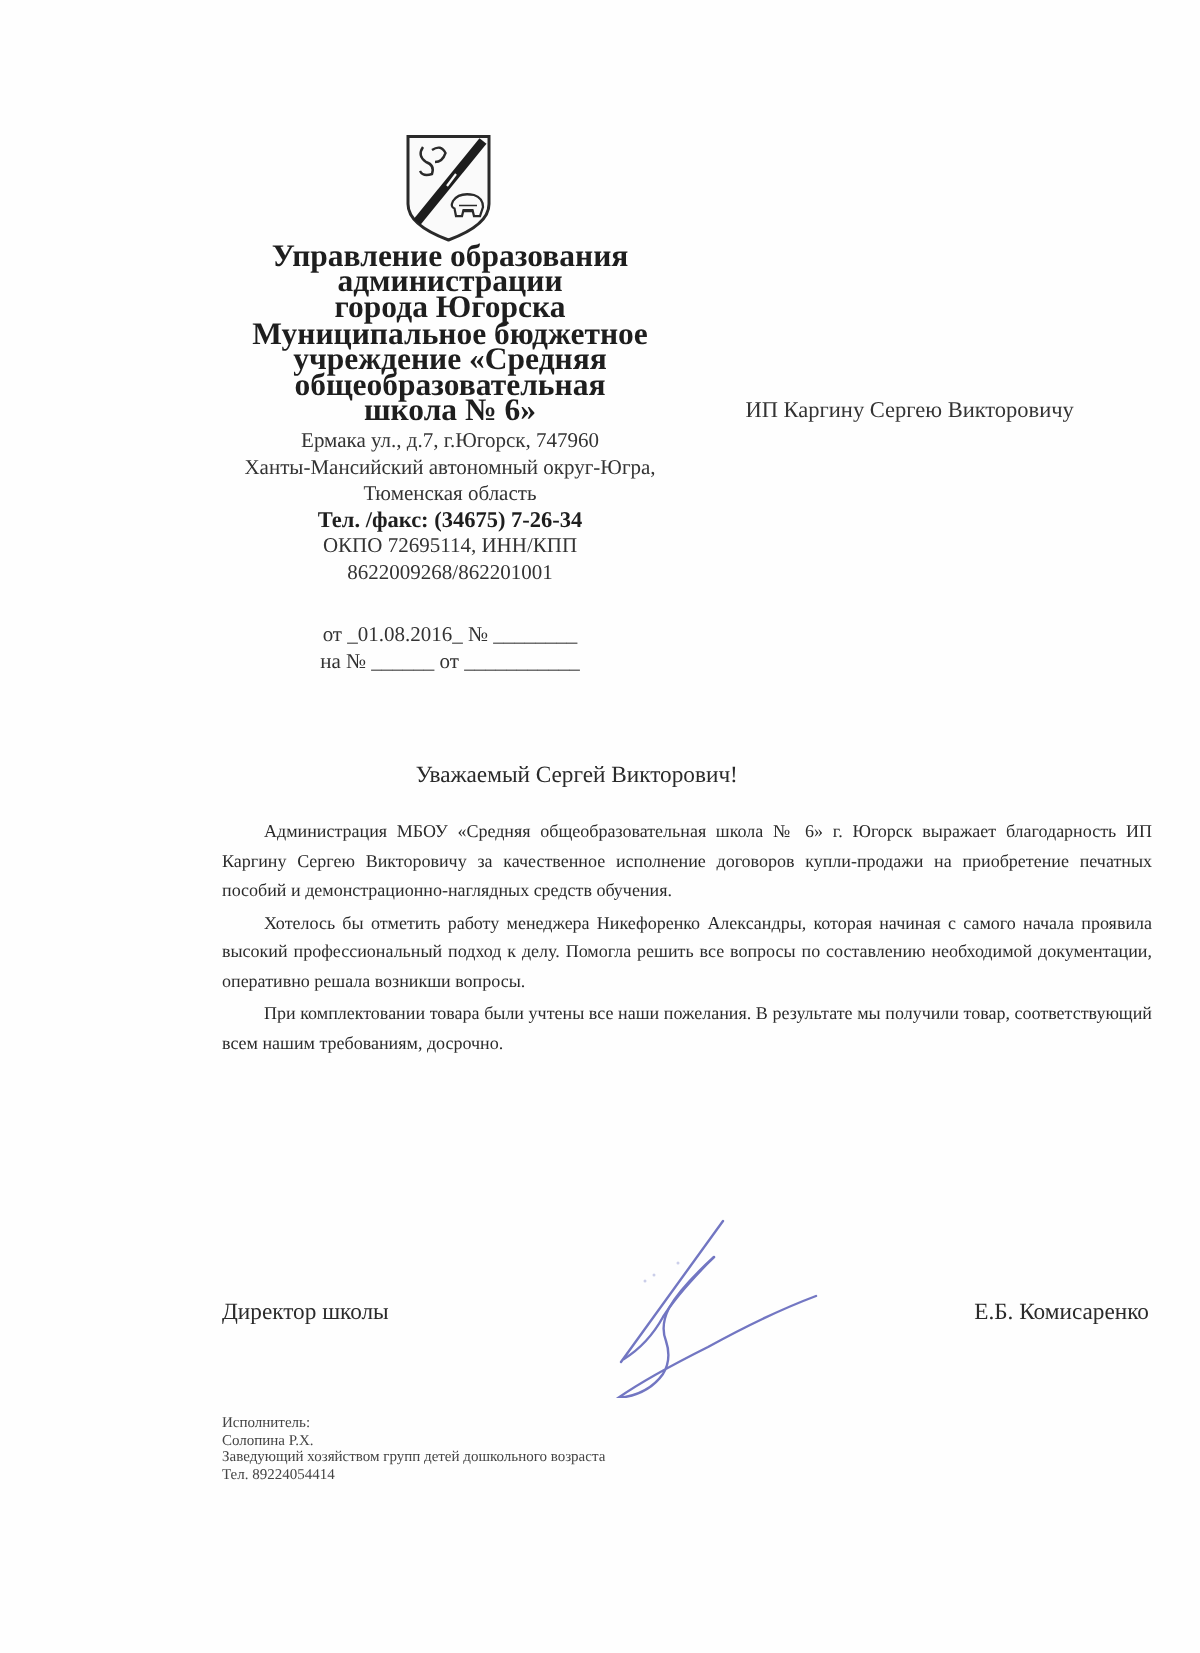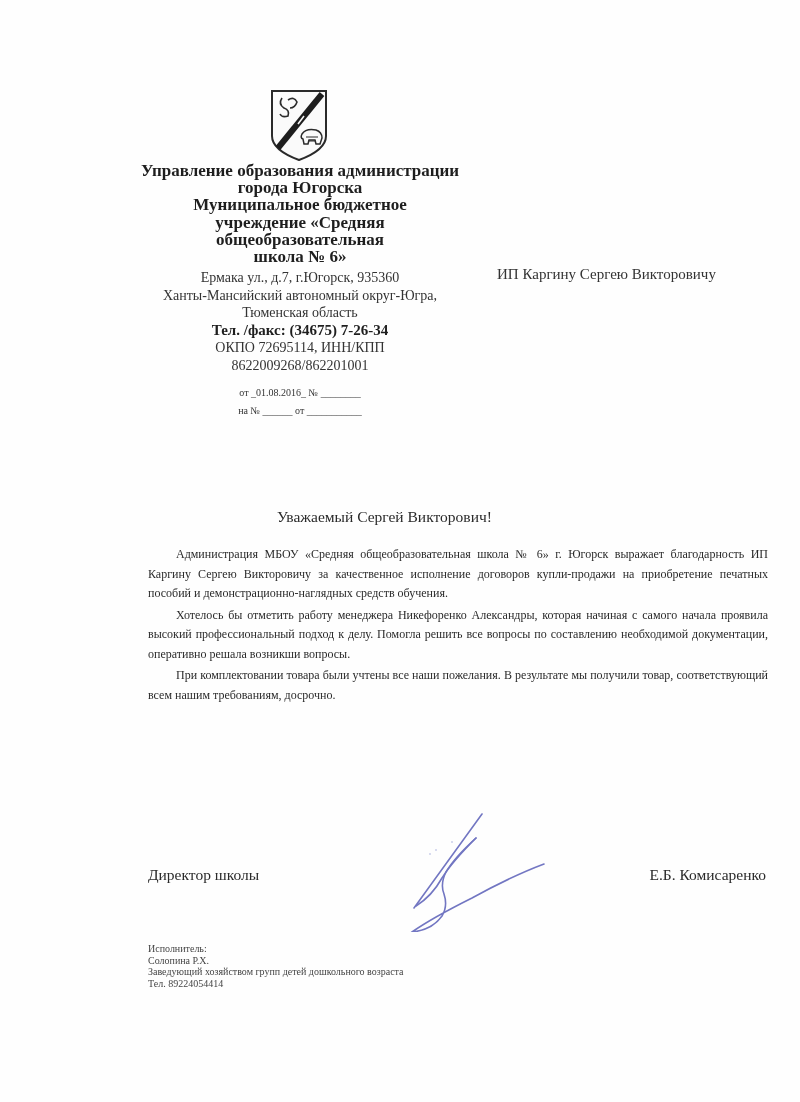--- a/index.html
+++ b/index.html
@@ -32,35 +32,35 @@
     
     .letterhead {
       position: absolute;
       left: 130px;
       top: 162px;
       width: 340px;
       text-align: center;
     }
     .lh-bold {
       font-weight: bold;
-      font-size: 17px;
+      font-size: 21px;
       line-height: 17.2px;
       color: #1e1e1e;
     }
     .lh-normal {
       font-size: 14px;
       line-height: 17.5px;
       color: #333;
     }
     .lh-gap { height: 4px; }
     .lh-ref {
-      font-size: 10px;
+      font-size: 14px;
       line-height: 17.5px;
       color: #333;
-      margin-top: 10px;
+      margin-top: 24px;
     }
     .lh-ref .line { display: block; }
     
     .addressee {
       position: absolute;
       left: 497px;
       top: 266px;
       font-size: 15px;
       color: #333;
     }
@@ -143,21 +143,21 @@
   </div>
 
   <div class="letterhead">
     <div class="lh-bold">Управление образования администрации</div>
     <div class="lh-bold">города Югорска</div>
     <div class="lh-bold">Муниципальное бюджетное</div>
     <div class="lh-bold">учреждение «Средняя</div>
     <div class="lh-bold">общеобразовательная</div>
     <div class="lh-bold">школа № 6»</div>
     <div class="lh-gap"></div>
-    <div class="lh-normal">Ермака ул., д.7, г.Югорск, 935360</div>
+    <div class="lh-normal">Ермака ул., д.7, г.Югорск, 747960</div>
     <div class="lh-normal">Ханты-Мансийский автономный округ-Югра,</div>
     <div class="lh-normal">Тюменская область</div>
     <div class="lh-bold" style="font-size:15px;line-height:17.5px;">Тел. /факс: (34675) 7-26-34</div>
     <div class="lh-normal">ОКПО 72695114, ИНН/КПП</div>
     <div class="lh-normal">8622009268/862201001</div>
     <div class="lh-ref">
       <span class="line">от _01.08.2016_ № ________</span>
       <span class="line">на № ______ от ___________</span>
     </div>
   </div>

